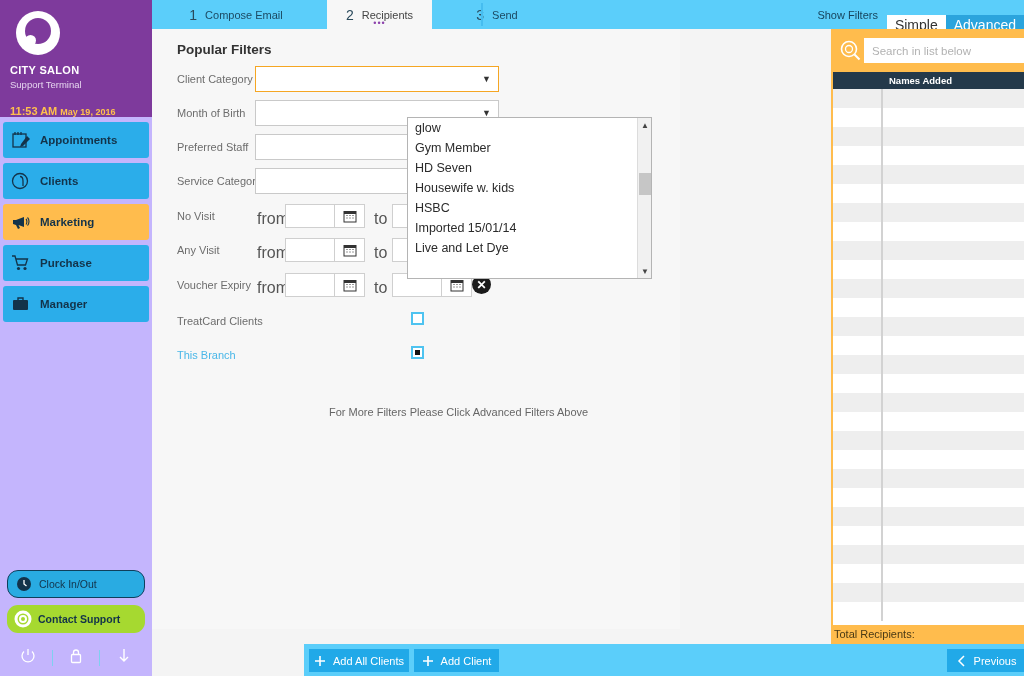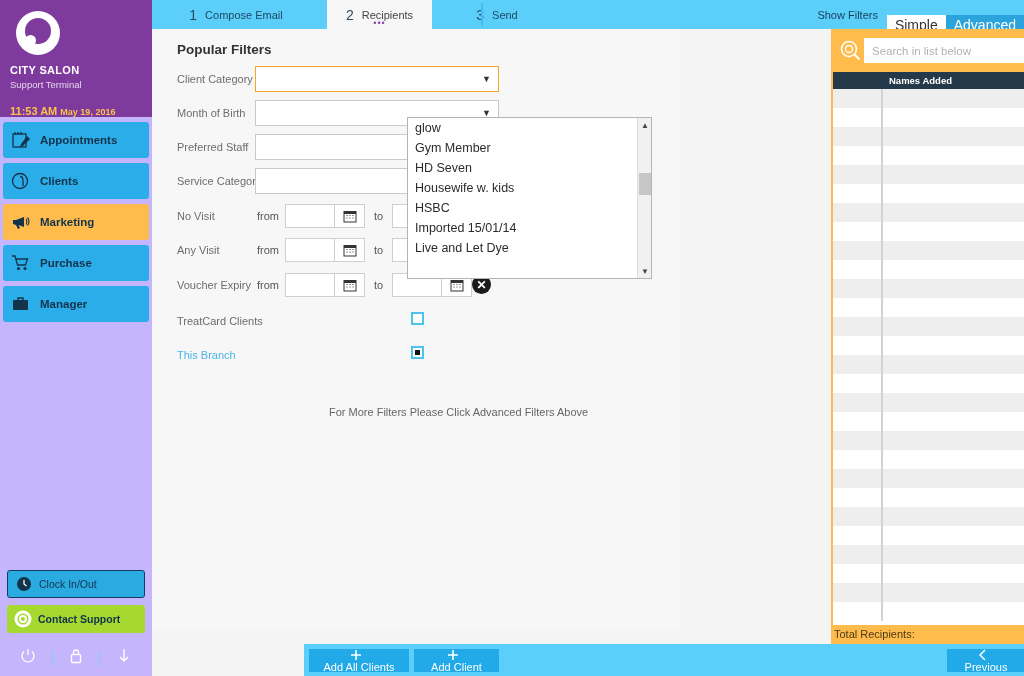--- a/index.html
+++ b/index.html
@@ -45,21 +45,21 @@
     display: flex; align-items: center; padding-left: 8px;
     color: #13334a; font-size: 11.5px; font-weight: bold;
     cursor: pointer;
   }
   .nav-item.active { background: #ffbc4d; }
   .nav-icon { width: 22px; height: 18px; margin-right: 7px; flex: 0 0 22px; }
   .nav-icon svg { display: block; }
 
   #sidebar-bottom { position: absolute; left: 0; bottom: 0; width: 152px; }
   .side-btn {
-    height: 28px; margin: 0 7px 7px 7px; border-radius: 3px;
+    height: 28px; margin: 0 7px 7px 7px; border-radius: 11px;
     display: flex; align-items: center; padding-left: 7px;
     font-size: 10.5px; color: #13334a; cursor: pointer;
   }
   #clock-btn { border: 1px solid #0f3f5c; background: #29abe2; }
   #support-btn { background: #a6d930; font-weight: bold; }
   .side-btn-icon { width: 18px; height: 18px; margin-right: 6px; flex: 0 0 18px; }
   #status-icons {
     height: 36px; display: flex; align-items: center;
     justify-content: space-around; padding: 0 12px;
   }
@@ -114,21 +114,21 @@
 
   .date-in {
     position: absolute; top: 3px; width: 50px; height: 24px;
     background: #fff; border: 1px solid #cfcfcf;
   }
   .cal-btn {
     position: absolute; top: 3px; width: 30px; height: 24px;
     background: #fff; border: 1px solid #cfcfcf; border-left: none;
     display: flex; align-items: center; justify-content: center; cursor: pointer;
   }
-  .fromto { position: absolute; top: 9px; font-size: 11px; color: #555; }
+  .fromto { position: absolute; top: 9px; font-size: 16px; color: #555; }
   .clear-x {
     position: absolute; top: 5px; width: 19px; height: 19px; border-radius: 50%;
     background: #1a1a1a; color: #fff; font-size: 12px; font-weight: bold;
     display: flex; align-items: center; justify-content: center; cursor: pointer;
   }
   .cbox {
     position: absolute; left: 259px; top: 6px; width: 13px; height: 13px;
     border: 2px solid #4ec3f0; background: #fff; cursor: pointer;
   }
   .cbox.checked::after {
@@ -180,21 +180,21 @@
   .lrow .sep { position: absolute; left: 48px; top: 0; width: 2px; height: 19px; background: #d2d2d2; }
   #total-recipients { position: absolute; left: 3px; bottom: 4px; font-size: 11px; color: #4a3a15; }
 
   
   #bottombar { position: absolute; left: 152px; bottom: 0; width: 872px; height: 32px; background: #5bcefa; }
   .bbtn {
     position: absolute; top: 5px; height: 23px;
     display: flex; align-items: center; justify-content: center;
     font-size: 11px; cursor: pointer;
   }
-  .bbtn.blue { background: #21a9e8; color: #fff; flex-direction: column; }
+  .bbtn.blue { background: #21a9e8; color: #fff; }
   .bbtn .ic { margin-right: 7px; display: flex; align-items: center; }
 </style>
 </head>
 <body>
 
 <div id="app">
 
   <div id="sidebar">
     <div id="brand">
       <div id="logo-circle"></div>

